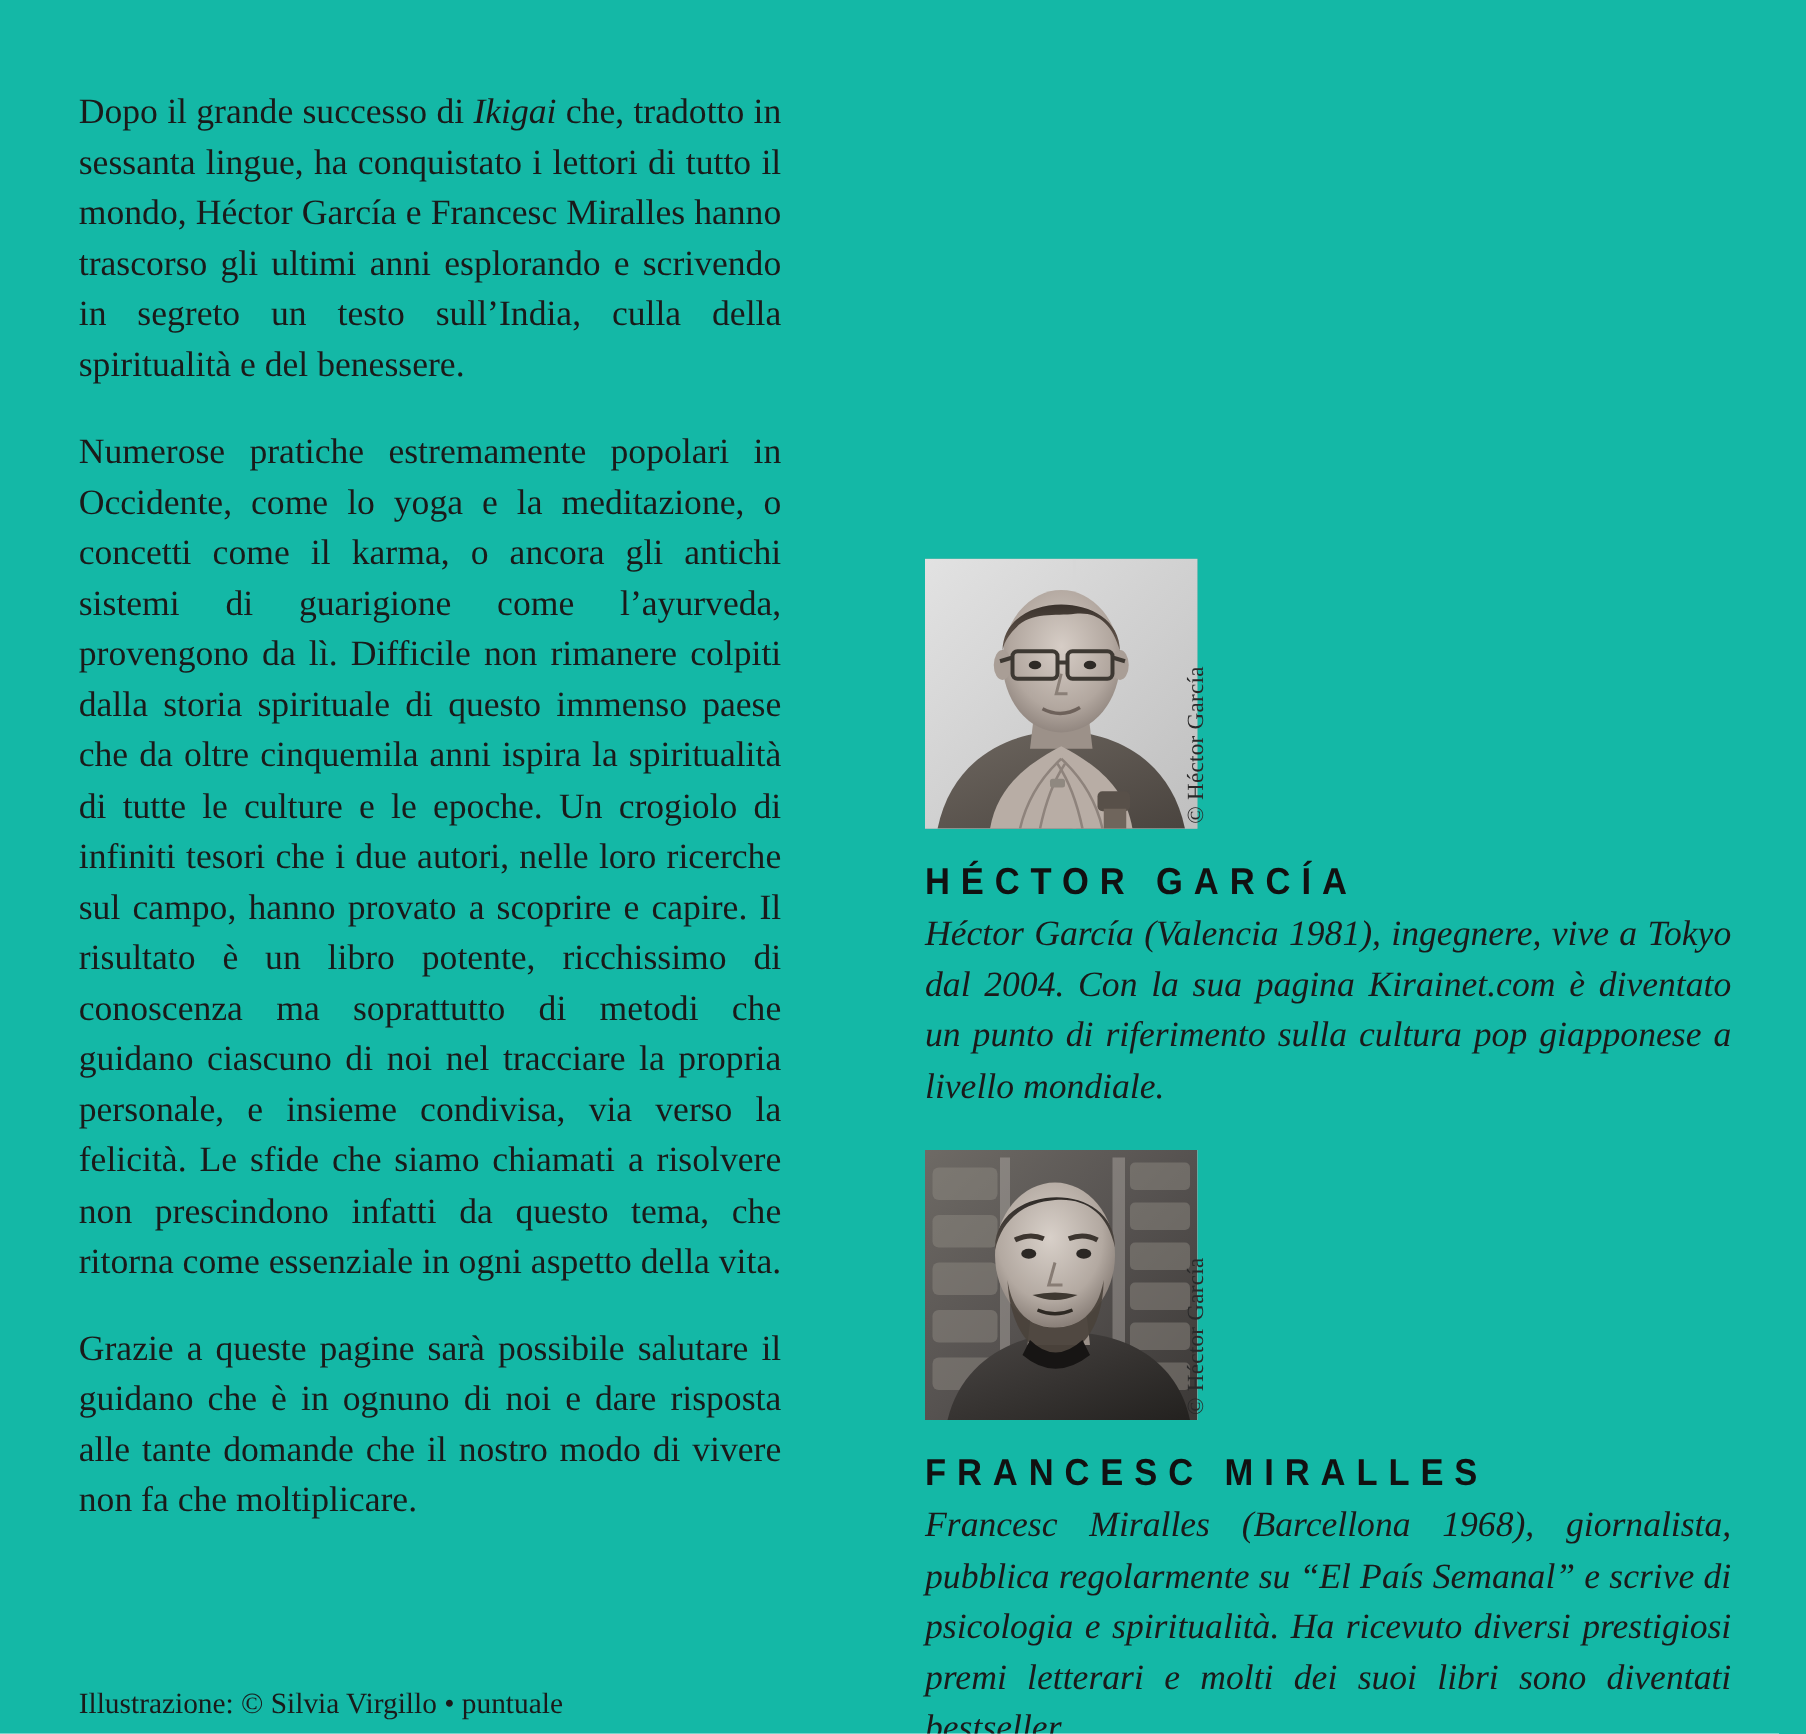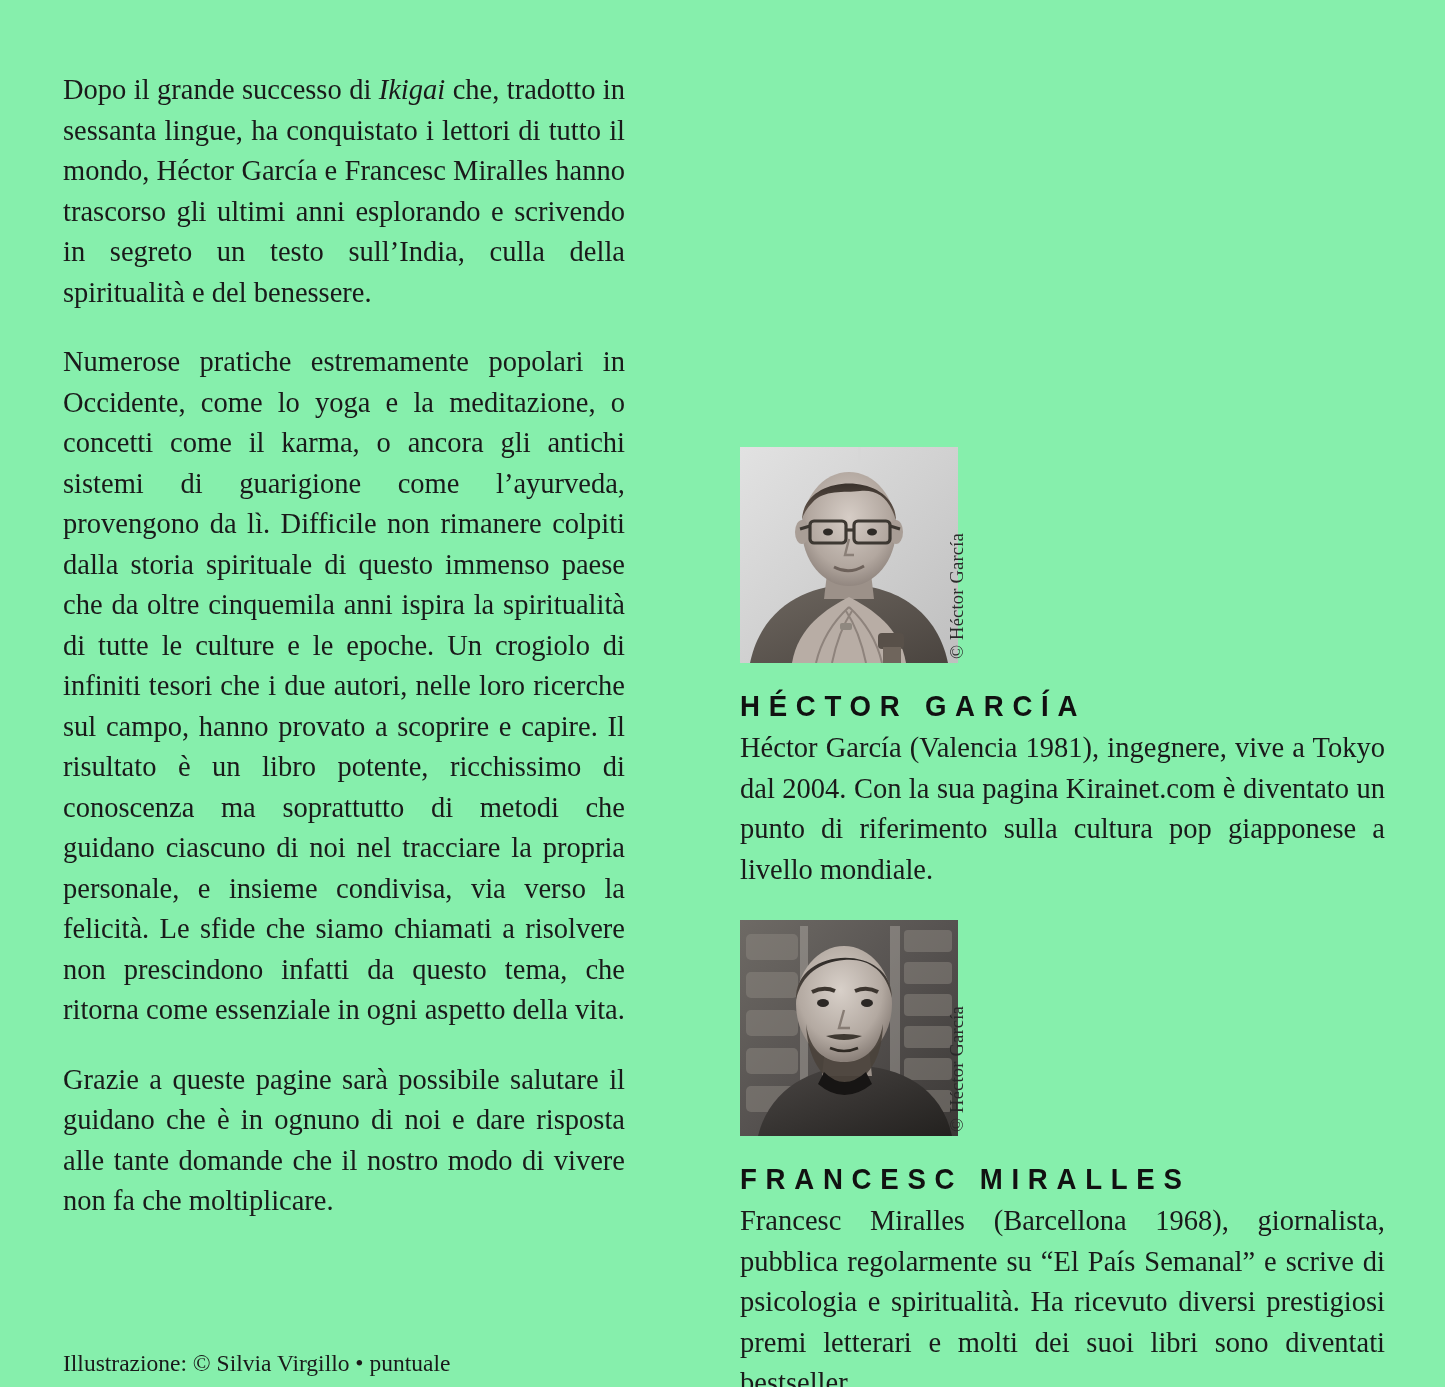--- a/index.html
+++ b/index.html
@@ -4,21 +4,21 @@
 <style>
   html, body {
     margin: 0;
     padding: 0;
     background: #ffffff;
   }
   .page {
     position: relative;
     width: 1445px;
     height: 1387px;
-    background: #86efac;
+    background: #14b8a6;
     overflow: hidden;
     font-family: "Liberation Serif", "DejaVu Serif", serif;
     color: #1a1a1a;
   }
 
   
   .left-col {
     position: absolute;
     left: 63px;
     top: 70px;
@@ -112,20 +112,21 @@
 
   .author-bio {
     font-family: "Liberation Serif", "DejaVu Serif", serif;
     font-size: 28.5px;
     line-height: 40.5px;
     text-align: justify;
     text-justify: inter-word;
     color: #1a1a1a;
     margin: 0;
     width: 645px;
+    font-style: italic;
   }
 </style>
 </head>
 <body>
 
 <div class="page">
 
   <div class="left-col">
     <p class="blurb-para">Dopo il grande successo di <em>Ikigai</em> che, tradotto in sessanta lingue, ha conquistato i lettori di tutto il mondo, Héctor García e Francesc Miralles hanno trascorso gli ultimi anni esplorando e scrivendo in segreto un testo sull’India, culla della spiritualità e del benessere.</p>
     <p class="blurb-para">Numerose pratiche estremamente popolari in Occidente, come lo yoga e la meditazione, o concetti come il karma, o ancora gli antichi sistemi di guarigione come l’ayurveda, provengono da lì. Difficile non rimanere colpiti dalla storia spirituale di questo immenso paese che da oltre cinquemila anni ispira la spiritualità di tutte le culture e le epoche. Un crogiolo di infiniti tesori che i due autori, nelle loro ricerche sul campo, hanno provato a scoprire e capire. Il risultato è un libro potente, ricchissimo di conoscenza ma soprattutto di metodi che guidano ciascuno di noi nel tracciare la propria personale, e insieme condivisa, via verso la felicità. Le sfide che siamo chiamati a risolvere non prescindono infatti da questo tema, che ritorna come essenziale in ogni aspetto della vita.</p>

